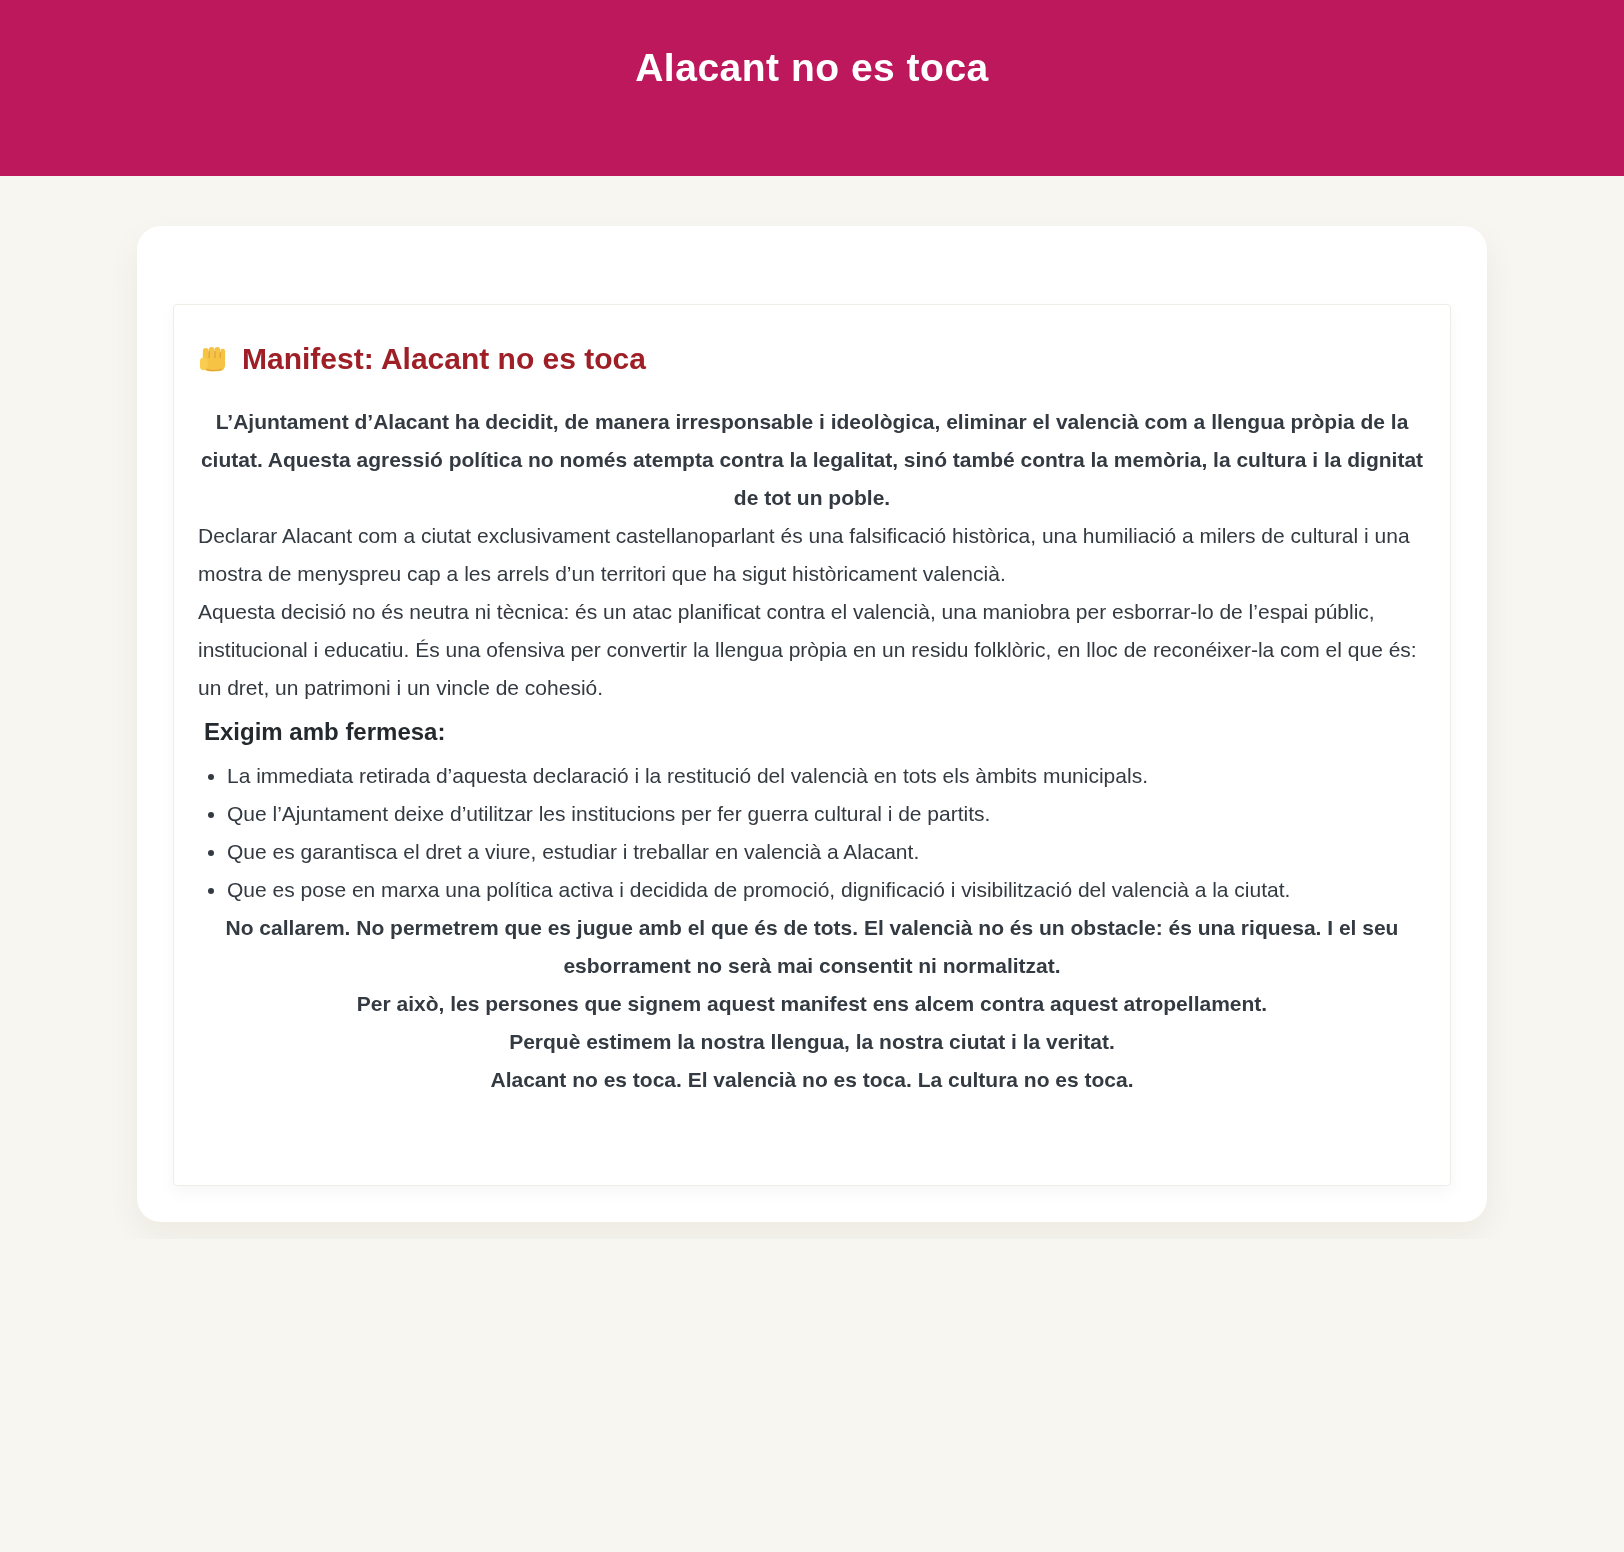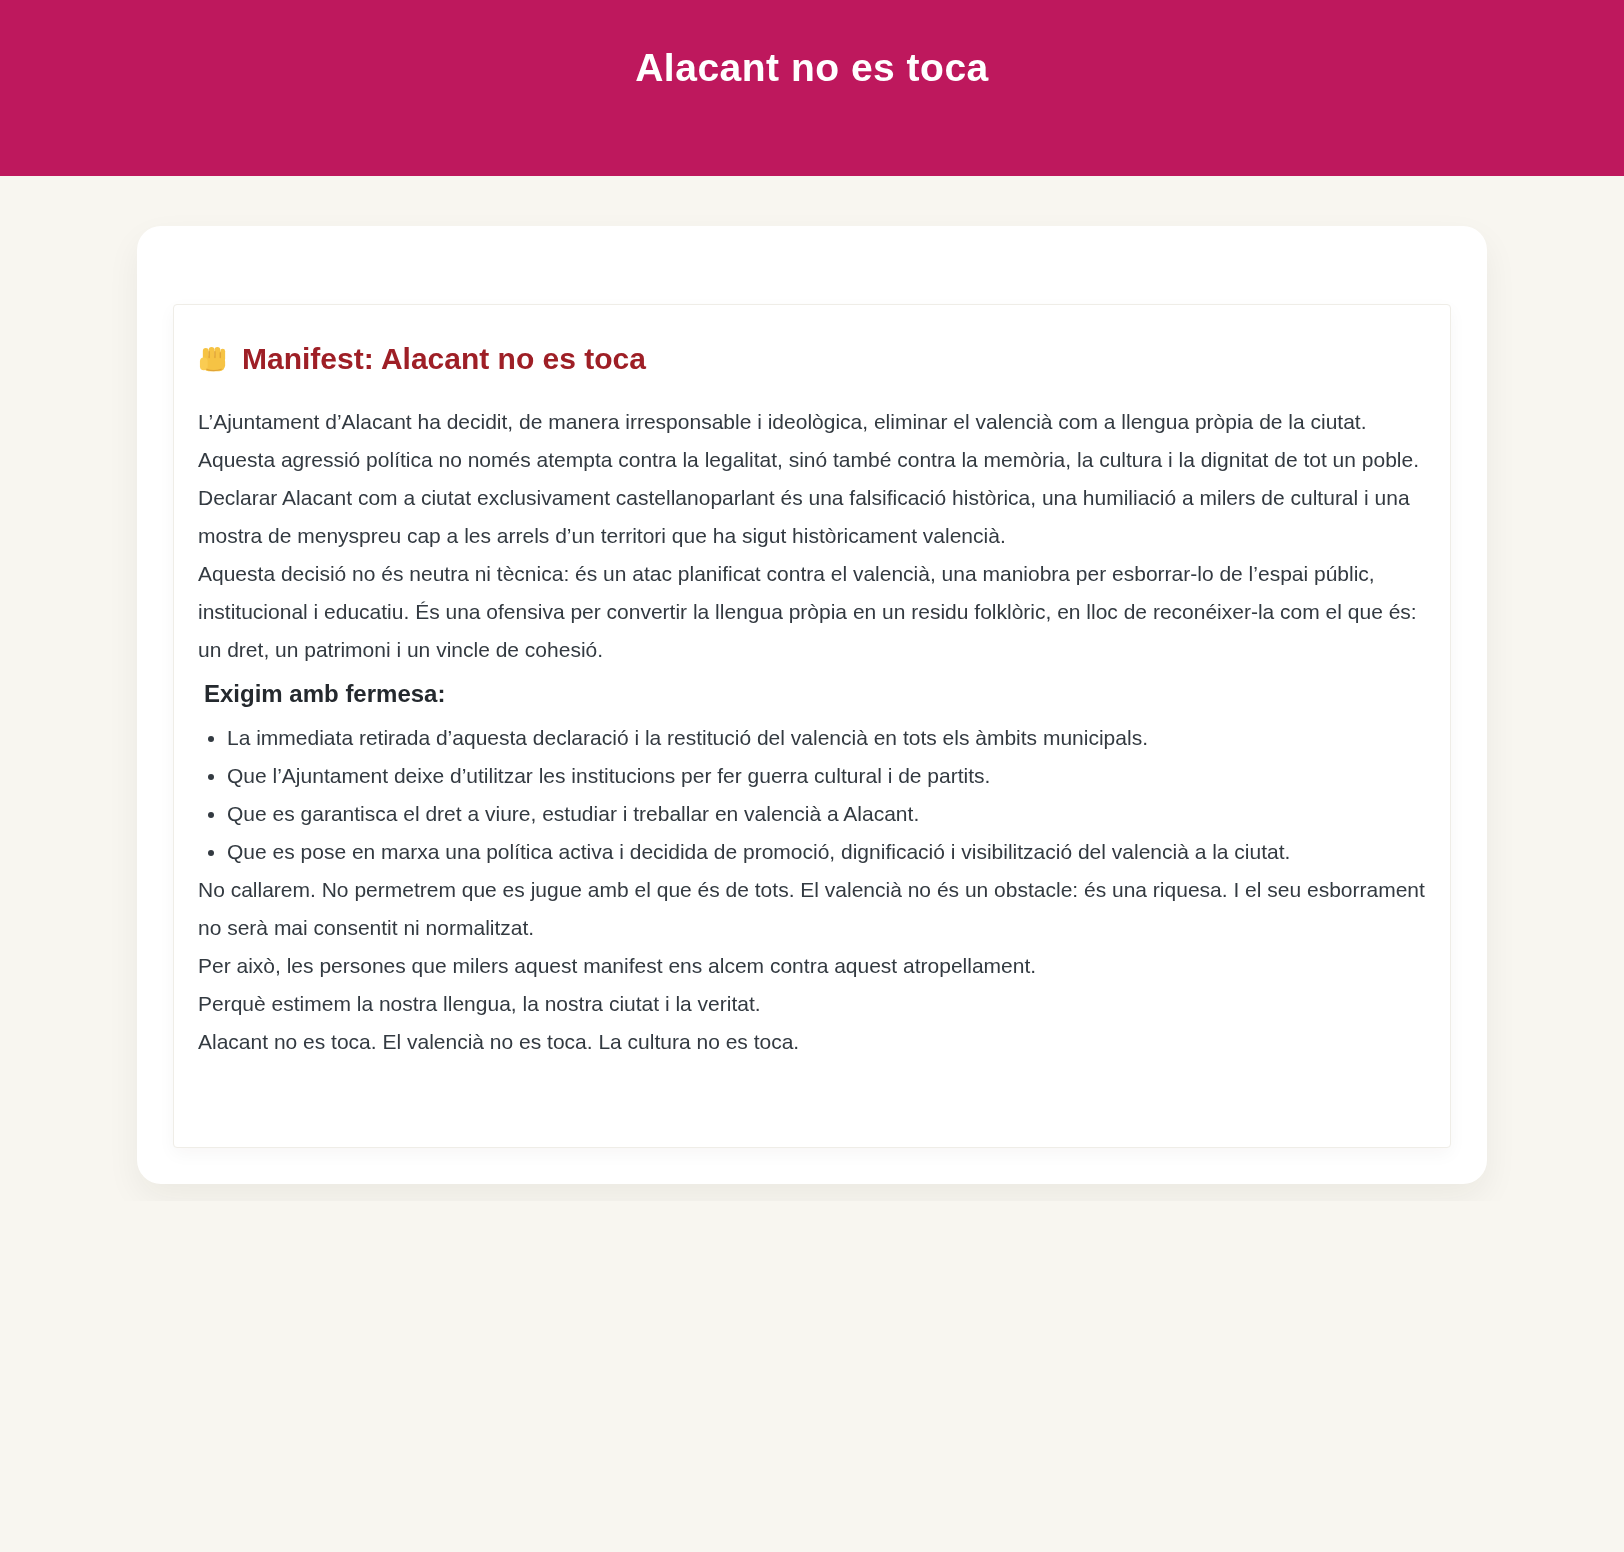--- a/index.html
+++ b/index.html
@@ -65,21 +65,21 @@
   }
   .fist { display: inline-flex; flex: 0 0 auto; }
 
   .inner-card p,
   .inner-card li {
     margin: 0;
     font-size: 21px;
     line-height: 38px;
     font-weight: 400;
   }
-  .inner-card p.b { font-weight: 400; }
+  .inner-card p.b { font-weight: 700; text-align: center; }
 
   .demands-heading {
     margin: 6px;
     font-size: 24px;
     line-height: 38px;
     font-weight: 800;
     color: #24292E;
   }
   .demands-list {
     margin: 0;
@@ -127,19 +127,19 @@
 
       <h3 class="demands-heading">Exigim amb fermesa:</h3>
       <ul class="demands-list">
         <li>La immediata retirada d’aquesta declaració i la restitució del valencià en tots els àmbits municipals.</li>
         <li>Que l’Ajuntament deixe d’utilitzar les institucions per fer guerra cultural i de partits.</li>
         <li>Que es garantisca el dret a viure, estudiar i treballar en valencià a Alacant.</li>
         <li>Que es pose en marxa una política activa i decidida de promoció, dignificació i visibilització del valencià a la ciutat.</li>
       </ul>
 
       <p class="b">No callarem. No permetrem que es jugue amb el que és de tots. El valencià no és un obstacle: és una riquesa. I el seu esborrament no serà mai consentit ni normalitzat.</p>
-      <p class="b">Per això, les persones que milers aquest manifest ens alcem contra aquest atropellament.</p>
+      <p class="b">Per això, les persones que signem aquest manifest ens alcem contra aquest atropellament.</p>
       <p class="b">Perquè estimem la nostra llengua, la nostra ciutat i la veritat.</p>
       <p class="b">Alacant no es toca. El valencià no es toca. La cultura no es toca.</p>
     </article>
 
   </section>
 </main>
 
 </body></html>

